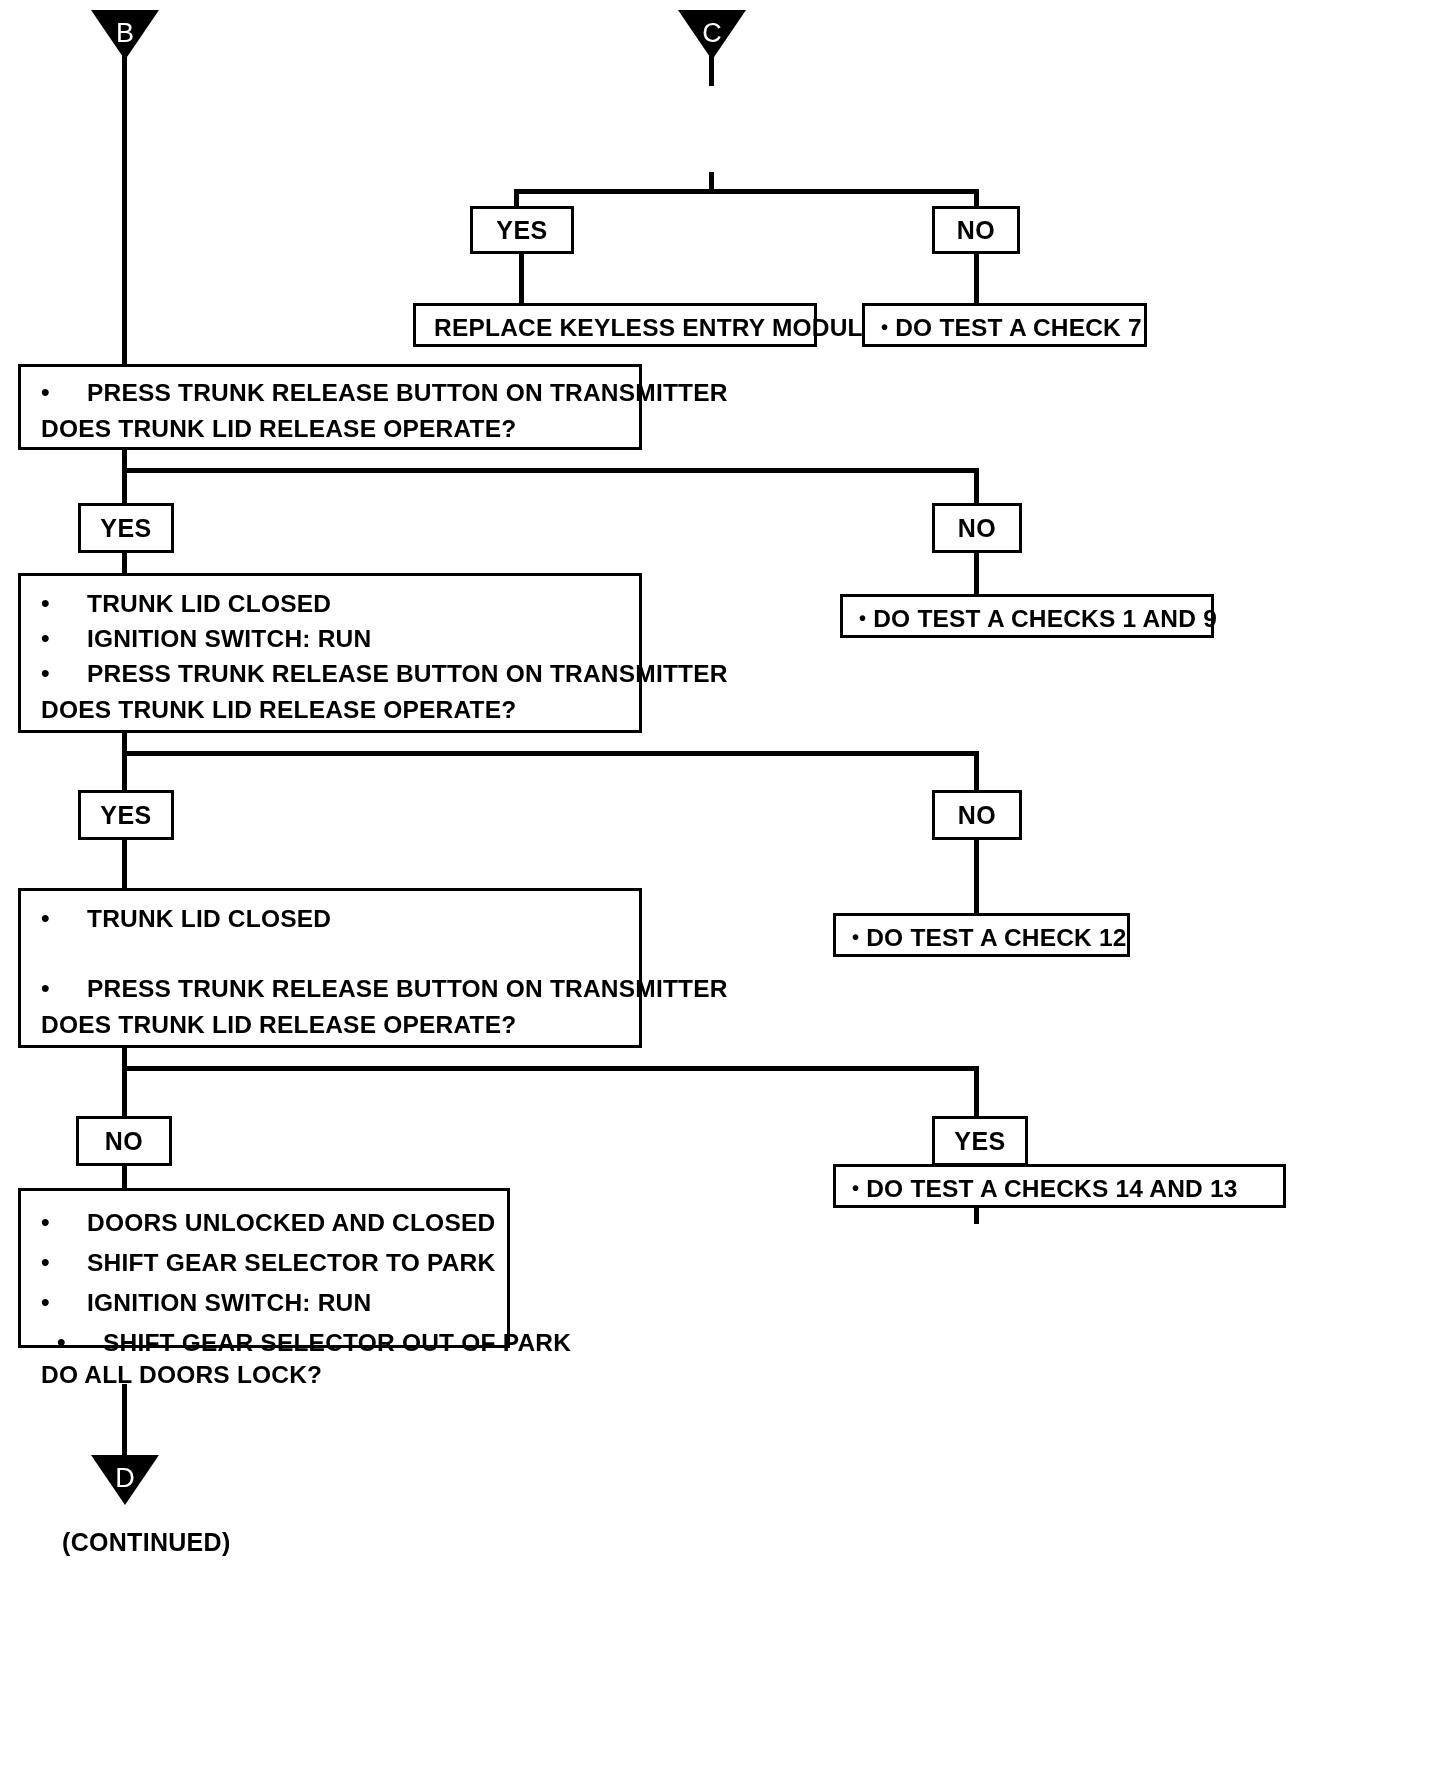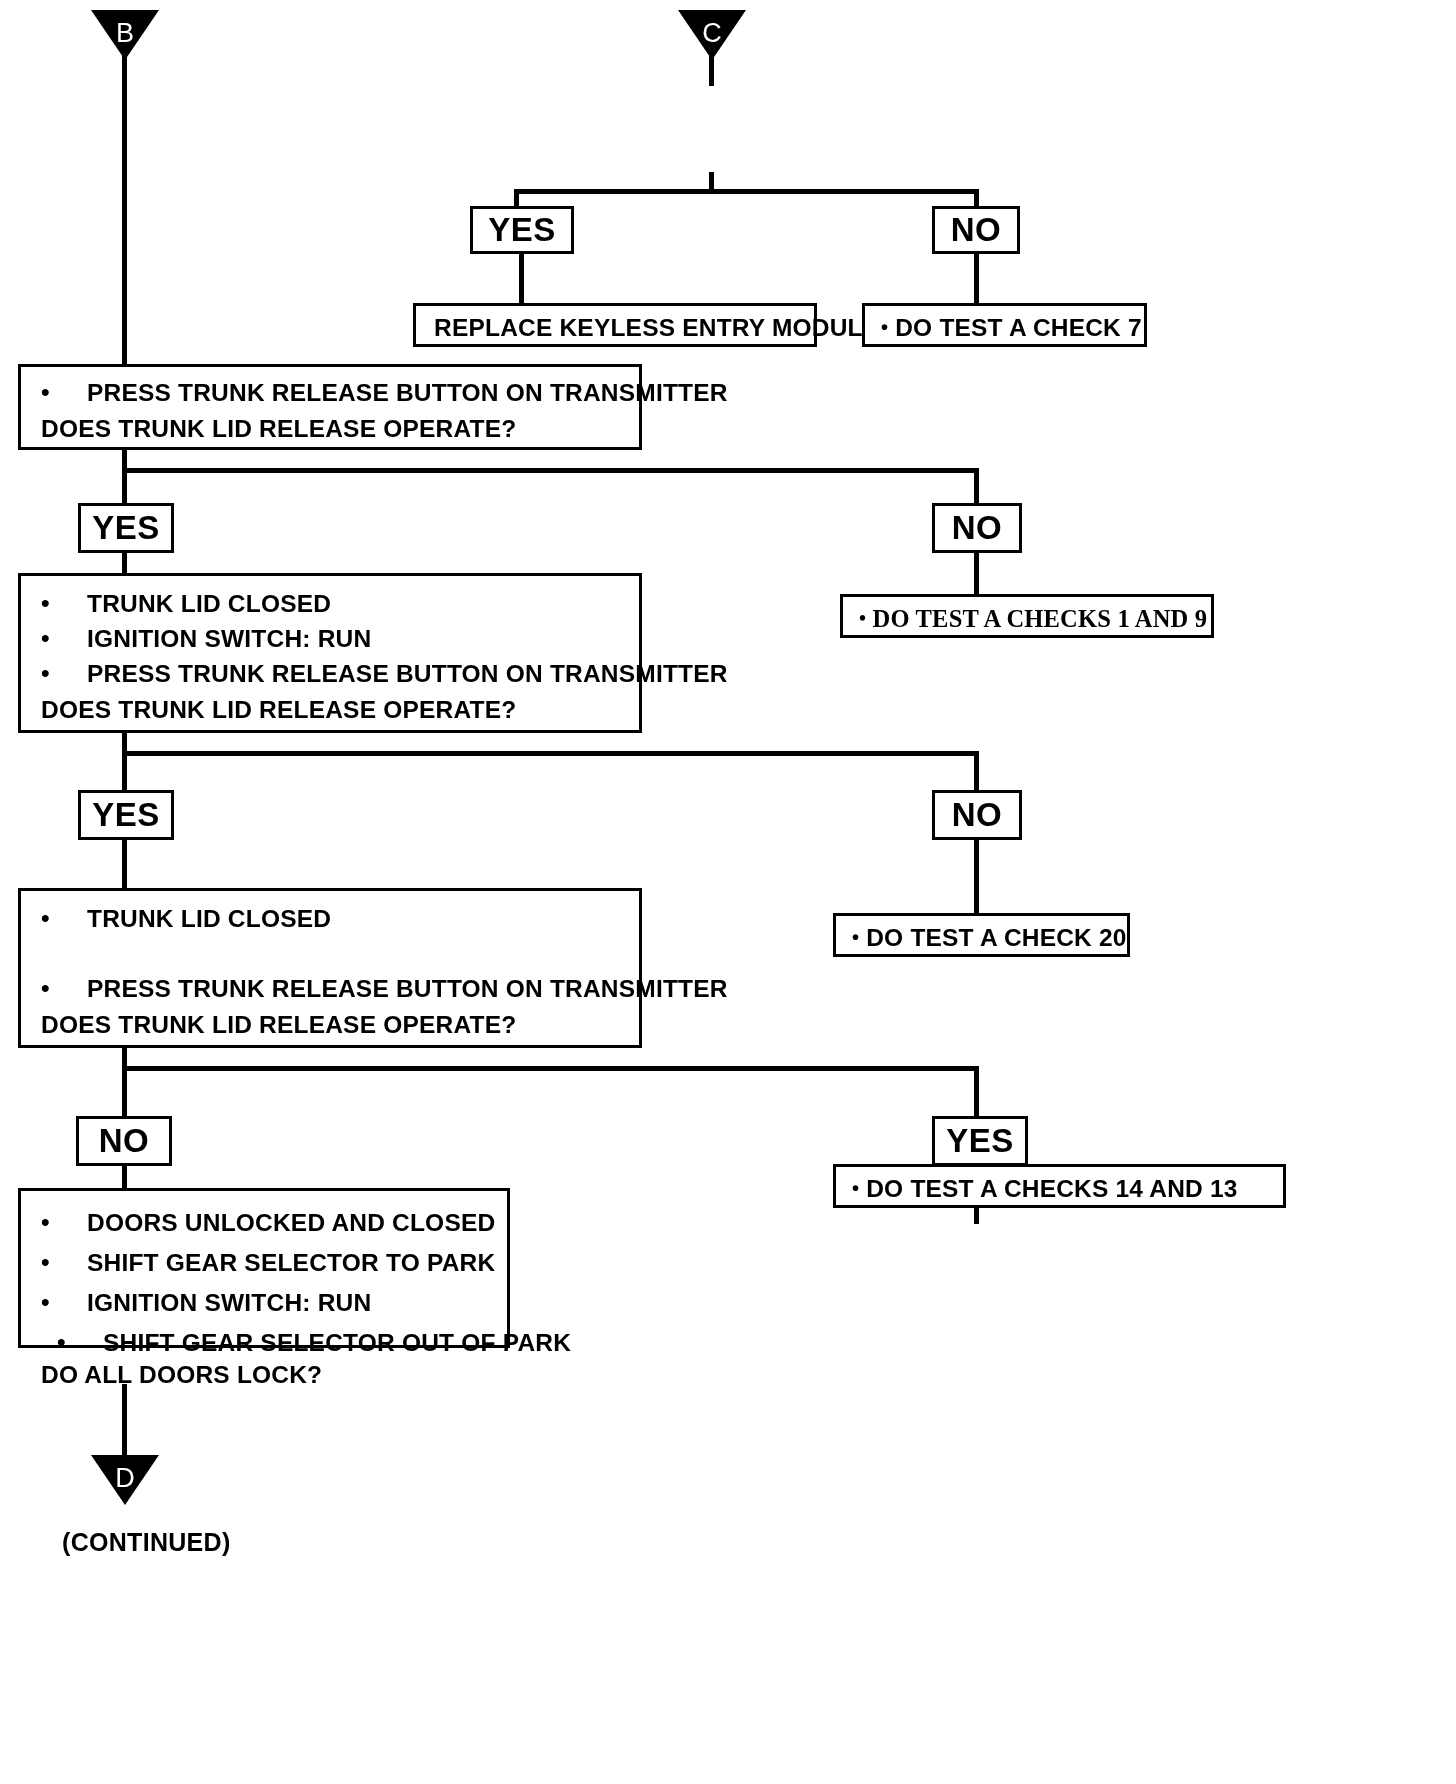--- a/index.html
+++ b/index.html
@@ -4,21 +4,21 @@
 <style>
   html,body{margin:0;padding:0;background:#fff;}
   body{width:1456px;height:1784px;position:relative;
        font-family:"Liberation Sans","DejaVu Sans",sans-serif;
        color:#000;-webkit-font-smoothing:none;}
   #stage{position:absolute;left:0;top:0;width:1456px;height:1784px;overflow:hidden;}
 
   .box{position:absolute;box-sizing:border-box;border:3px solid #000;background:#fff;}
   .lbl{position:absolute;box-sizing:border-box;border:3px solid #000;background:#fff;
        display:flex;align-items:center;justify-content:center;
-       font-size:33px;font-weight:bold;letter-spacing:.5px;}
+       font-size:25px;font-weight:bold;letter-spacing:.5px;}
   .line{position:absolute;background:#000;}
   .vl{width:5px;}
   .hl{height:5px;}
 
   .txt{position:absolute;font-size:24.5px;font-weight:bold;letter-spacing:.2px;
        white-space:nowrap;line-height:1.0;}
   .bullrow{position:absolute;font-size:24.5px;font-weight:bold;letter-spacing:.2px;white-space:nowrap;}
   .bullrow .bul{display:inline-block;width:46px;}
   .bul i{font-style:normal;}
 
@@ -88,21 +88,21 @@
     <span>YES</span>
   </div>
   <div class="lbl" style="left:932px;top:503px;width:90px;height:50px;">
     <span>NO</span>
   </div>
 
   <div class="line vl" style="left:122px;top:553px;height:22px;"></div>
   <div class="line vl" style="left:974px;top:553px;height:42px;"></div>
 
   <div class="box" style="left:840px;top:594px;width:374px;height:44px;">
-    <div class="txt" style="left:16px;top:10px;font-family:Liberation Serif, serif;">
+    <div class="txt" style="left:16px;top:10px;">
       <span class="smallbul">•</span>
       <span>DO TEST A CHECKS 1 AND 9</span>
     </div>
   </div>
 
   <div class="box" style="left:18px;top:573px;width:624px;height:160px;">
     <div class="bullrow" style="left:20px;top:14px;">
       <span class="bul"><i>•</i></span><span>TRUNK LID CLOSED</span>
     </div>
     <div class="bullrow" style="left:20px;top:49px;">
@@ -125,21 +125,21 @@
   <div class="lbl" style="left:932px;top:790px;width:90px;height:50px;">
     <span>NO</span>
   </div>
 
   <div class="line vl" style="left:122px;top:840px;height:50px;"></div>
   <div class="line vl" style="left:974px;top:840px;height:74px;"></div>
 
   <div class="box" style="left:833px;top:913px;width:297px;height:44px;">
     <div class="txt" style="left:16px;top:10px;">
       <span class="smallbul">•</span>
-      <span>DO TEST A CHECK 20</span>
+      <span>DO TEST A CHECK 12</span>
     </div>
   </div>
 
   <div class="box" style="left:18px;top:888px;width:624px;height:160px;">
     <div class="bullrow" style="left:20px;top:14px;">
       <span class="bul"><i>•</i></span><span>TRUNK LID CLOSED</span>
     </div>
     <div class="bullrow" style="left:20px;top:84px;">
       <span class="bul"><i>•</i></span><span>PRESS TRUNK RELEASE BUTTON ON TRANSMITTER</span>
     </div>

